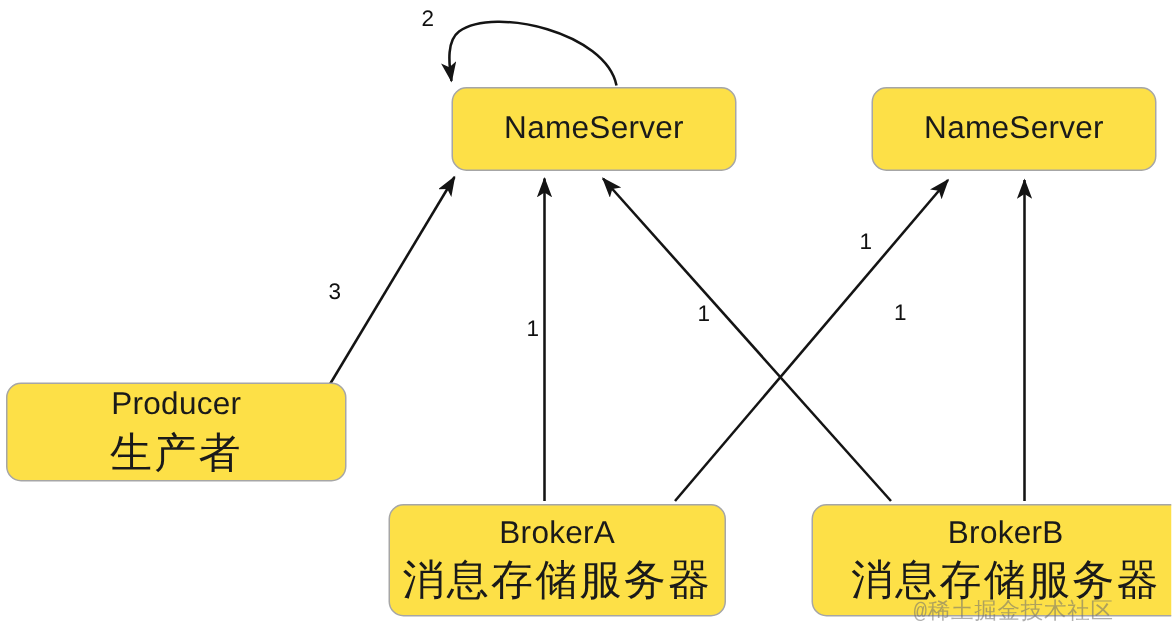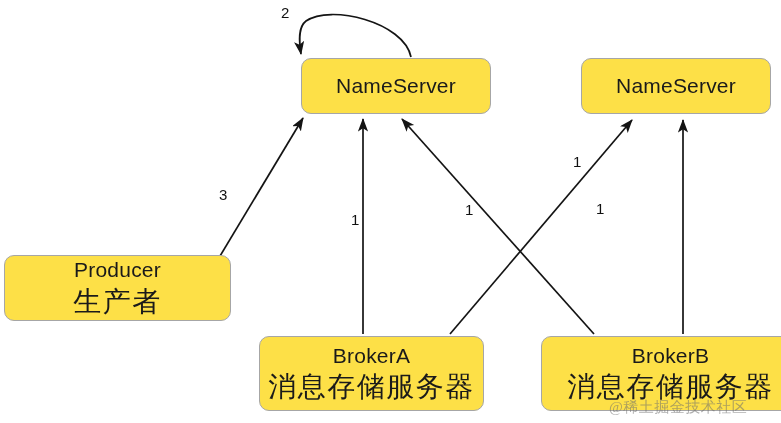--- a/index.html
+++ b/index.html
@@ -73,21 +73,21 @@
   #label-producer    { left: 219px; top: 186px; }
   #label-brokera-left{ left: 351px; top: 211px; }
   #label-brokera-right{ left: 465px; top: 201px; }
   #label-brokerb-left{ left: 573px; top: 153px; }
   #label-brokerb-right{ left: 596px; top: 200px; }
 
   #watermark {
     position: absolute;
     left: 609px;
     top: 398px;
-    font-family: Liberation Serif, serif;
+    font-family: Liberation Mono, monospace;
     font-size: 15px;
     letter-spacing: 0.5px;
     color: rgba(110, 110, 110, 0.55);
     z-index: 6;
     white-space: nowrap;
     user-select: none;
   }
 </style>
 </head>
 <body>

